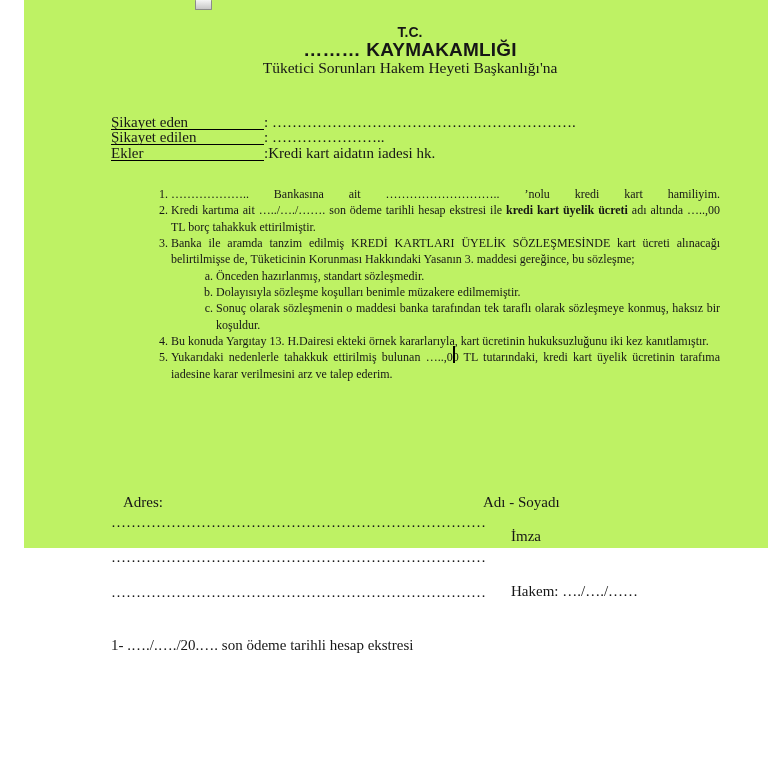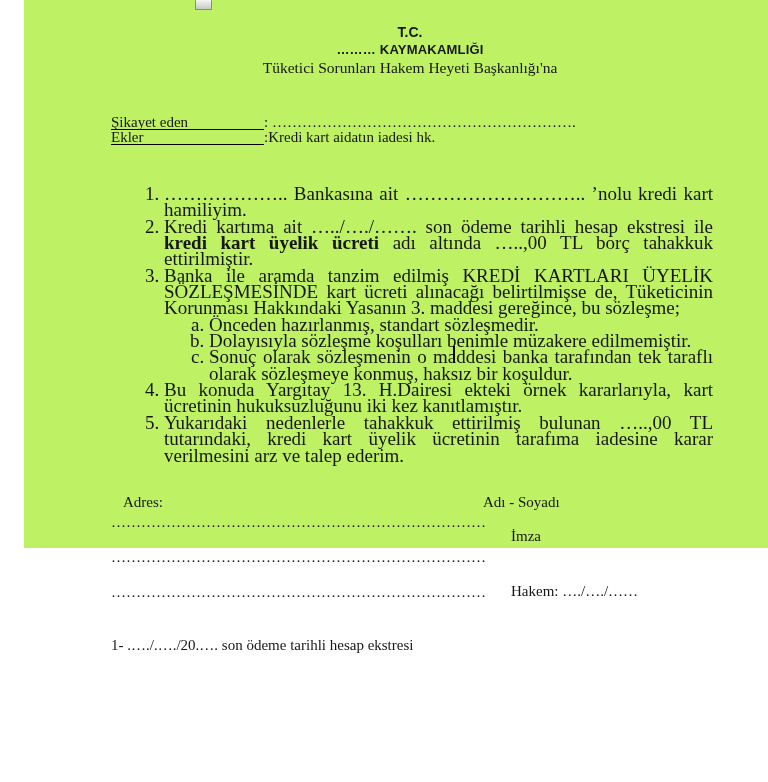--- a/index.html
+++ b/index.html
@@ -19,31 +19,31 @@
     background: linear-gradient(#f5f5f5 0%, #dcdcdc 55%, #c7c7c7 100%);
     border: 1px solid #8b8b8b; border-top: none; border-radius: 1px;
   }
 
   
   .header {
     position: absolute; left: 84px; top: 24px; width: 604px;
     text-align: center; font-family: "Liberation Sans", sans-serif;
   }
   .h-tc { font-size: 14px; font-weight: bold; line-height: 17px; }
-  .h-gov { font-size: 13px; font-weight: bold; line-height: 18px; letter-spacing: .2px; }
+  .h-gov { font-size: 19px; font-weight: bold; line-height: 18px; letter-spacing: .2px; }
   .h-board { font-size: 15.5px; line-height: 18px; font-family: Liberation Serif, serif; }
 
   
   .fields { position: absolute; left: 87px; top: 115px; width: 610px; font-size: 15px; }
   .field-row { height: 15.3px; line-height: 14.8px; white-space: nowrap; }
   .field-label { display: inline-block; width: 153px; height: 14px; border-bottom: 1px solid #000; vertical-align: baseline; }
   .field-value { display: inline; }
 
   
-  .list { position: absolute; left: 92px; top: 186px; width: 597px; font-size: 19px; line-height: 16.35px; }
+  .list { position: absolute; left: 99px; top: 186px; width: 597px; font-size: 12px; line-height: 16.35px; }
   ol.main-list { margin: 0; padding: 0 0 0 48px; }
   ol.main-list > li { text-align: justify; }
   ol.main-list > li.line-full { text-align-last: justify; }
   ol.sub-list { margin: 0; padding: 0 0 0 45px; list-style-type: lower-alpha; }
   ol.sub-list > li { text-align: justify; }
   .bold-seg { font-weight: bold; }
 
   
   .caret { position: absolute; left: 429px; top: 346px; width: 1.5px; height: 17px; background: #000; }
 
@@ -73,20 +73,23 @@
     <div class="h-tc">T.C.</div>
     <div class="h-gov">……… KAYMAKAMLIĞI</div>
     <div class="h-board">Tüketici Sorunları Hakem Heyeti Başkanlığı'na</div>
   </div>
 
   <div class="fields">
     <div class="field-row">
       <span class="field-label">Şikayet eden</span><span class="field-value">: …………………………………………………….</span>
     </div>
     <div class="field-row">
+      <span class="field-label">Şikayet edilen</span><span class="field-value">: …………………..</span>
+    </div>
+    <div class="field-row">
       <span class="field-label">Ekler</span><span class="field-value">:Kredi kart aidatın iadesi hk.</span>
     </div>
   </div>
 
   <div class="list">
     <ol class="main-list">
       <li class="line-full"><span><span>……………….. Bankasına ait ……………………….. ’nolu kredi kart hamiliyim.</span></span></li>
       <li><span><span>Kredi kartıma ait …../…./……. son ödeme tarihli hesap ekstresi ile </span><span class="bold-seg">kredi kart üyelik ücreti</span><span> adı altında …..,00 TL borç tahakkuk ettirilmiştir.</span></span></li>
       <li><span><span>Banka ile aramda tanzim edilmiş KREDİ KARTLARI ÜYELİK SÖZLEŞMESİNDE kart ücreti alınacağı belirtilmişse de, Tüketicinin Korunması Hakkındaki Yasanın 3. maddesi gereğince, bu sözleşme;</span></span>
         <ol class="sub-list">

